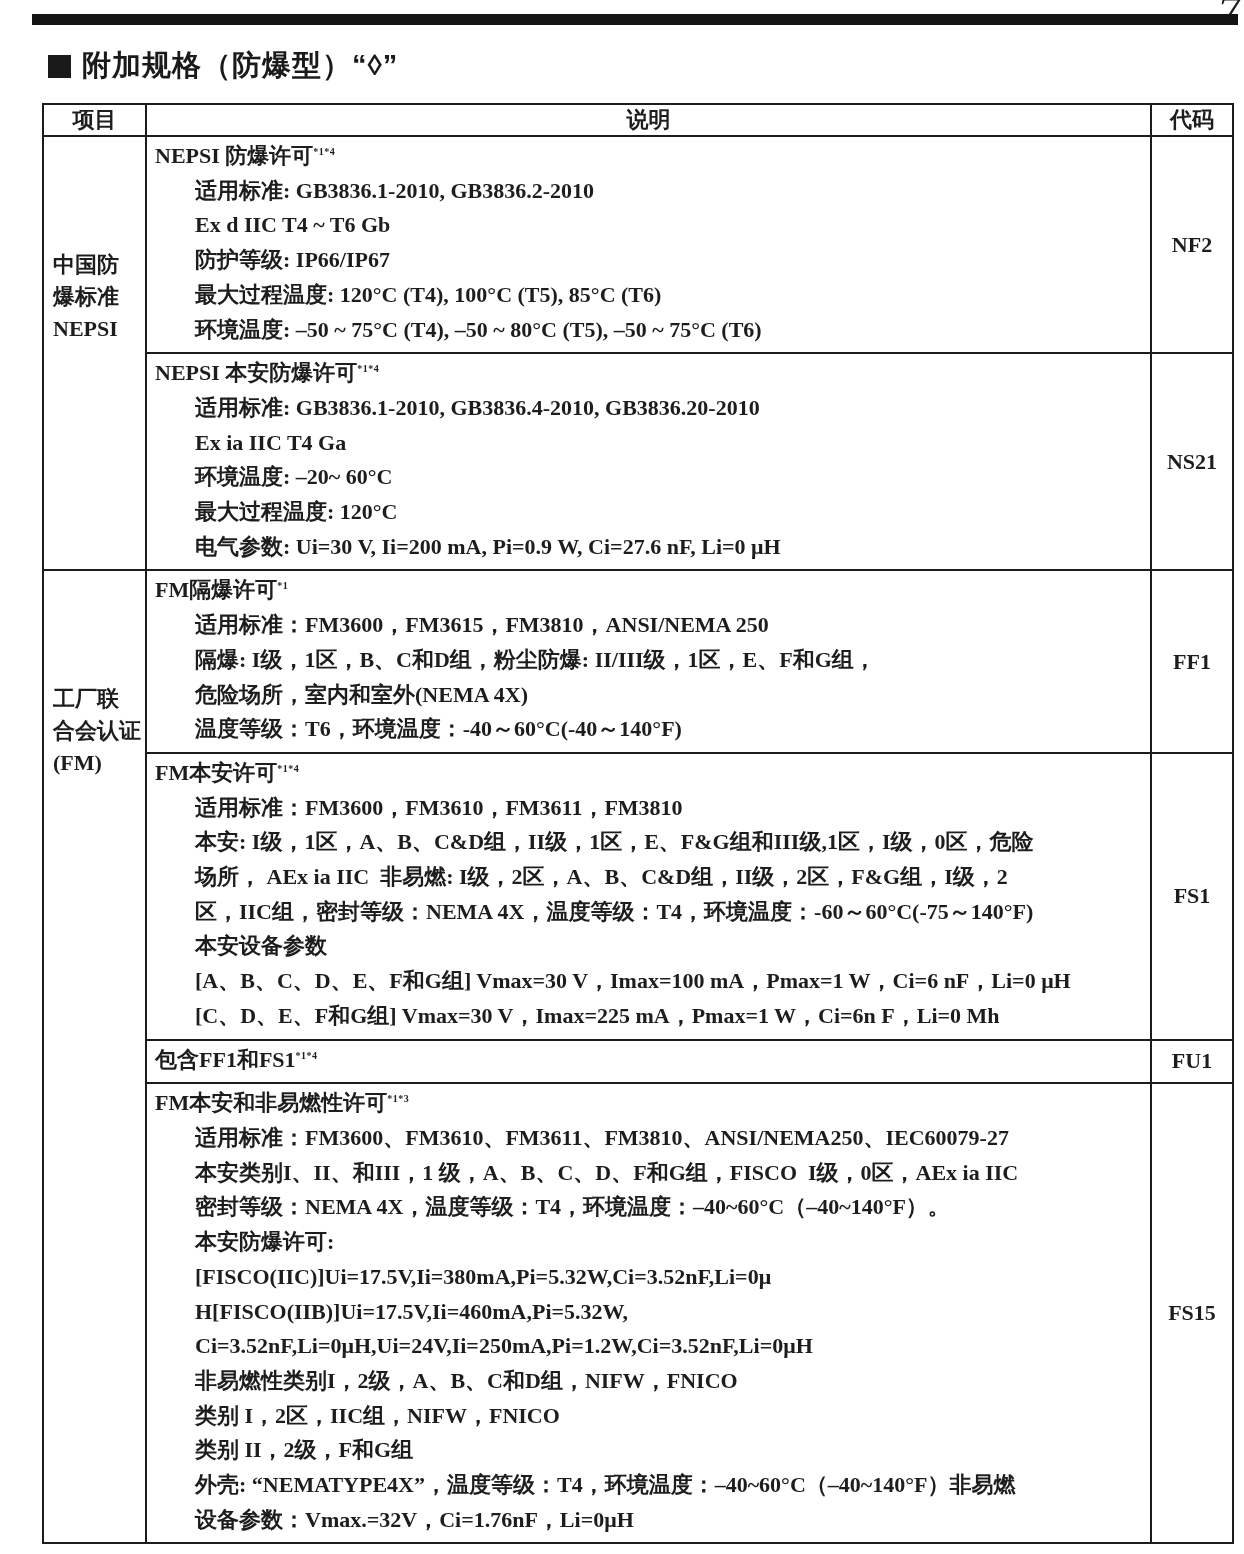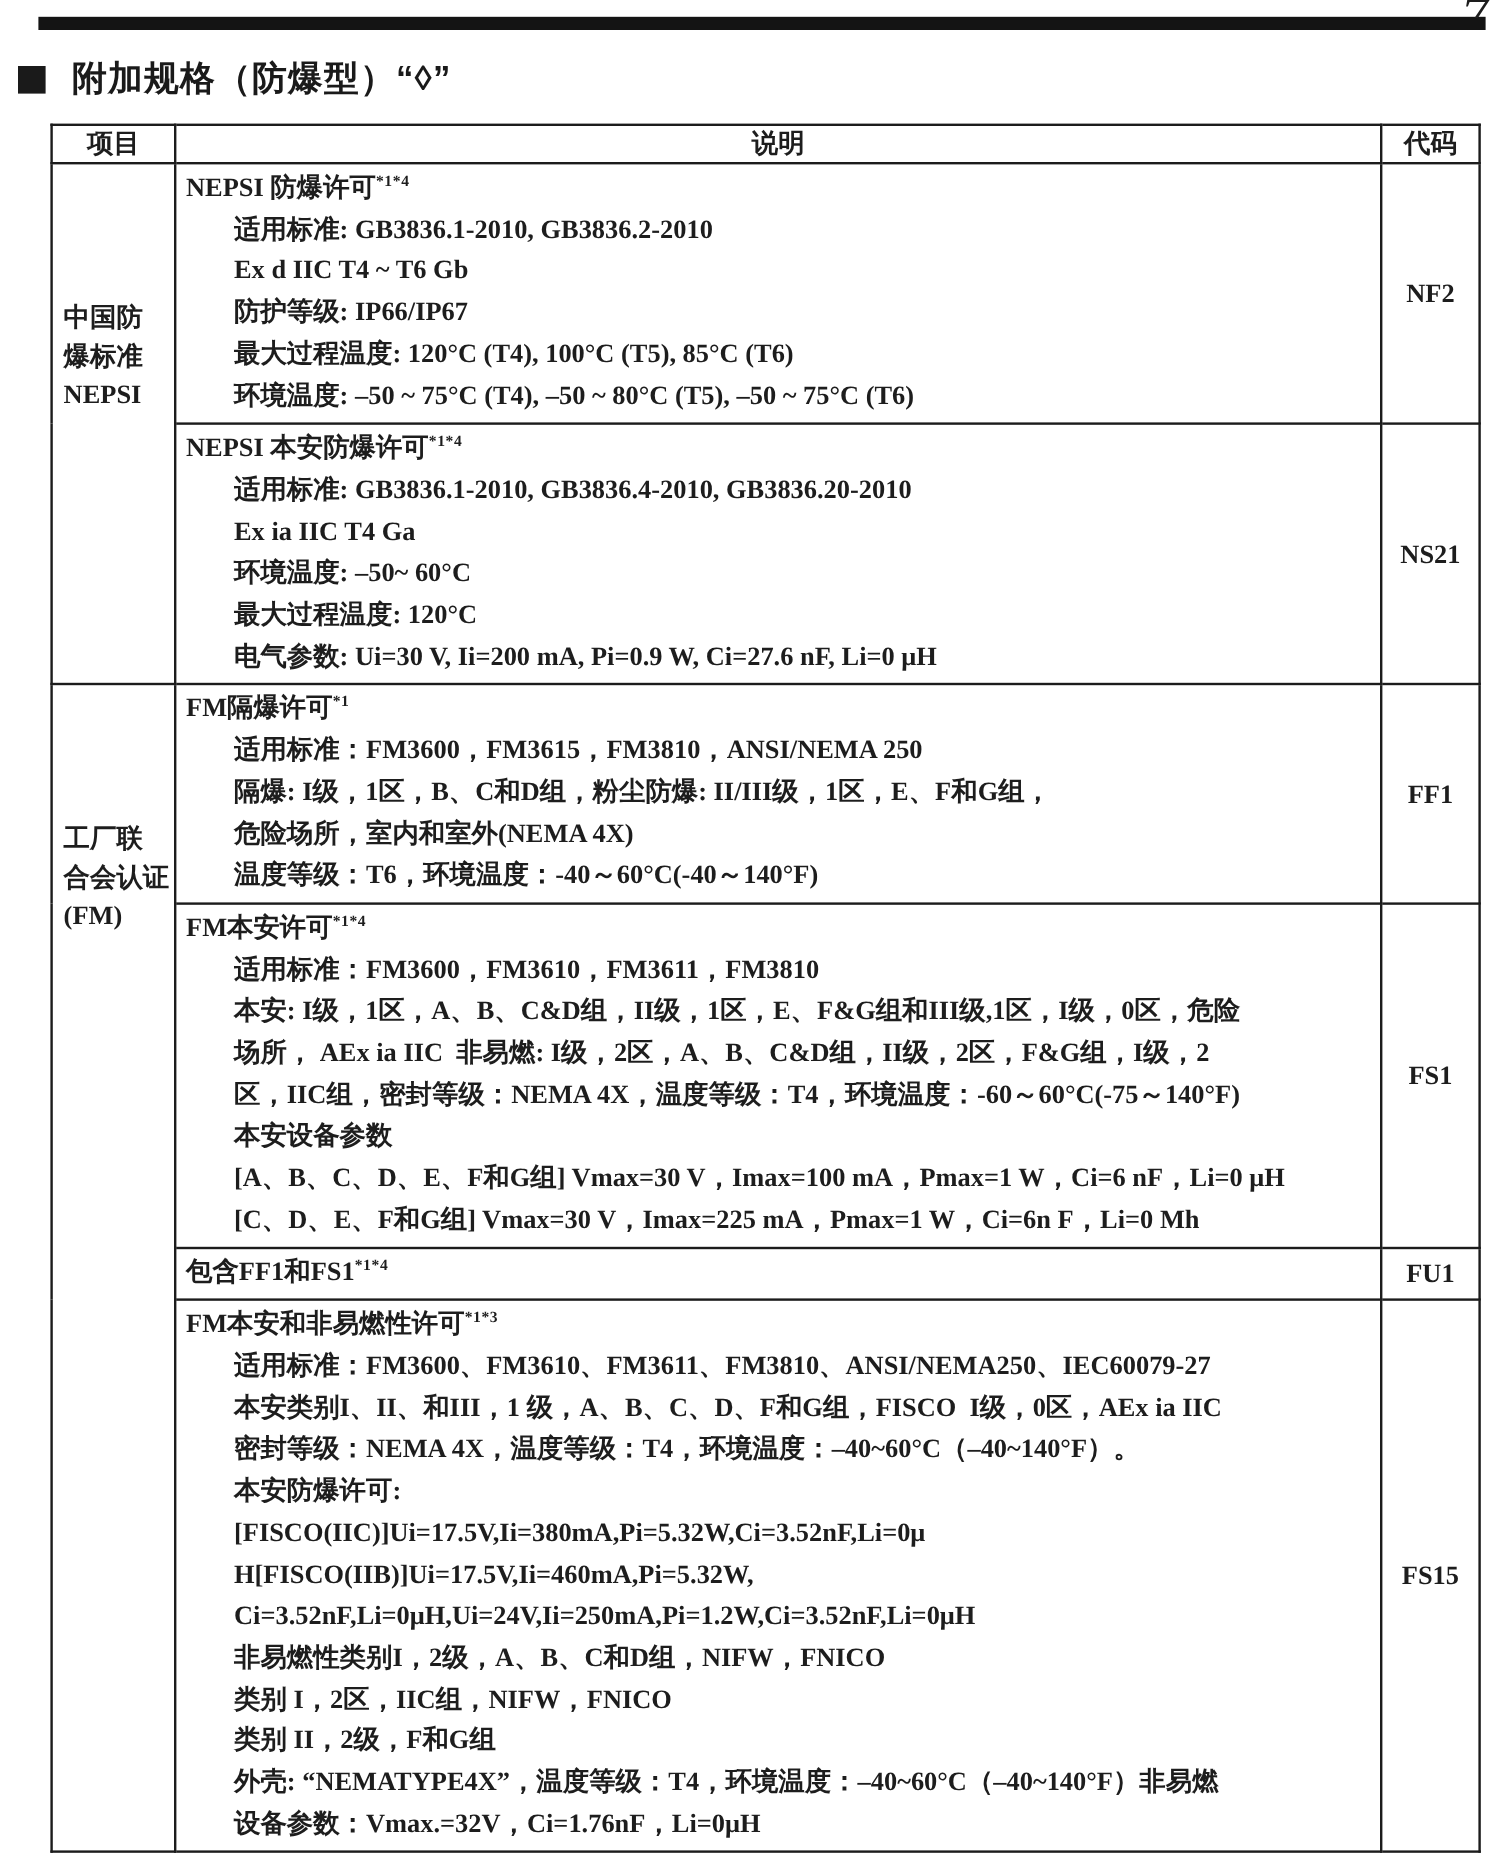--- a/index.html
+++ b/index.html
@@ -20,22 +20,22 @@
   .page-number-clip{
     position:absolute;top:0;right:0;width:40px;height:15px;overflow:hidden;
   }
   .page-number-clip span{
     position:absolute;top:-10px;right:4px;
     font-family:"Liberation Serif","DejaVu Serif",serif;
     font-style:italic;font-size:46px;color:#1d1d1d;line-height:1;
   }
   
   .title-row{
-    position:absolute;top:46px;left:15px;
-    display:flex;align-items:center;gap:22px;
+    position:absolute;top:46px;left:48px;
+    display:flex;align-items:center;gap:11px;
     font-family:"Liberation Sans","DejaVu Sans",sans-serif;
     font-weight:700;font-size:29px;color:#1a1a1a;
     letter-spacing:1px;
   }
   .title-square{width:23px;height:23px;background:#1a1a1a;flex:0 0 auto;}
   
   table.spec{
     position:absolute;top:103px;left:42px;
     width:1190px;
     border-collapse:collapse;
@@ -58,21 +58,21 @@
     padding:112px 18px 4px 9px;
     font-size:22px;line-height:32px;
   }
   .item-line{white-space:nowrap;}
   td.desc-cell{
     padding:2px 6px 5px 8px;
     font-size:22px;line-height:34.7px;
   }
   .desc-line{white-space:pre-wrap;}
   .desc-line.indent{padding-left:40px;}
-  .desc-line sup{font-size:13px;line-height:0;vertical-align:super;letter-spacing:0.5px;}
+  .desc-line sup{font-size:10px;line-height:0;vertical-align:super;letter-spacing:0.5px;}
   td.code-cell{
     text-align:center;vertical-align:middle;
     font-size:22px;padding:0 2px;border-radius:13px;
   }
 </style>
 </head>
 <body>
 
 <div class="top-rule"></div>
 
@@ -113,21 +113,21 @@
           <div class="desc-line indent">最大过程温度: 120°C (T4), 100°C (T5), 85°C (T6)</div>
           <div class="desc-line indent">环境温度: –50 ~ 75°C (T4), –50 ~ 80°C (T5), –50 ~ 75°C (T6)</div>
         </td>
         <td class="code-cell">NF2</td>
       </tr>
       <tr>
         <td class="desc-cell">
           <div class="desc-line">NEPSI 本安防爆许可<sup>*1*4</sup></div>
           <div class="desc-line indent">适用标准: GB3836.1-2010, GB3836.4-2010, GB3836.20-2010</div>
           <div class="desc-line indent">Ex ia IIC T4 Ga</div>
-          <div class="desc-line indent">环境温度: –50~ 60°C</div>
+          <div class="desc-line indent">环境温度: –20~ 60°C</div>
           <div class="desc-line indent">最大过程温度: 120°C</div>
           <div class="desc-line indent">电气参数: Ui=30 V, Ii=200 mA, Pi=0.9 W, Ci=27.6 nF, Li=0 μH</div>
         </td>
         <td class="code-cell">NS21</td>
       </tr>
       <tr>
         <td class="item-cell" rowspan="4">
           <div class="item-line">工厂联</div>
           <div class="item-line">合会认证</div>
           <div class="item-line">(FM)</div>

